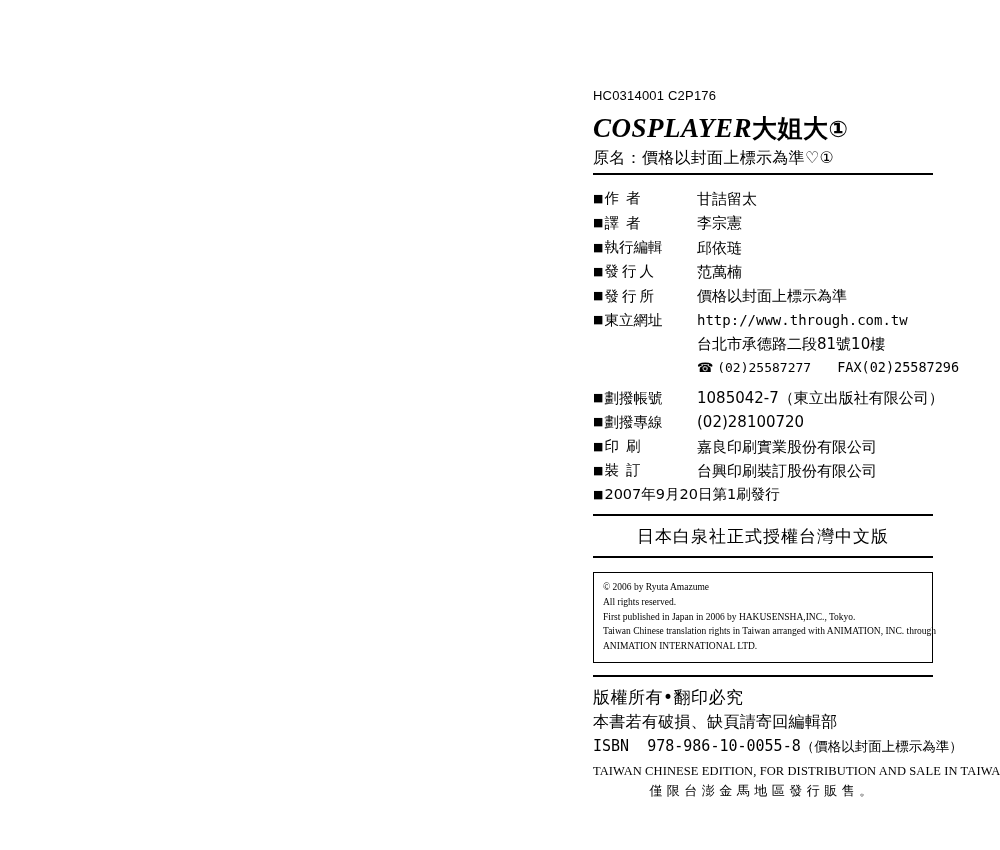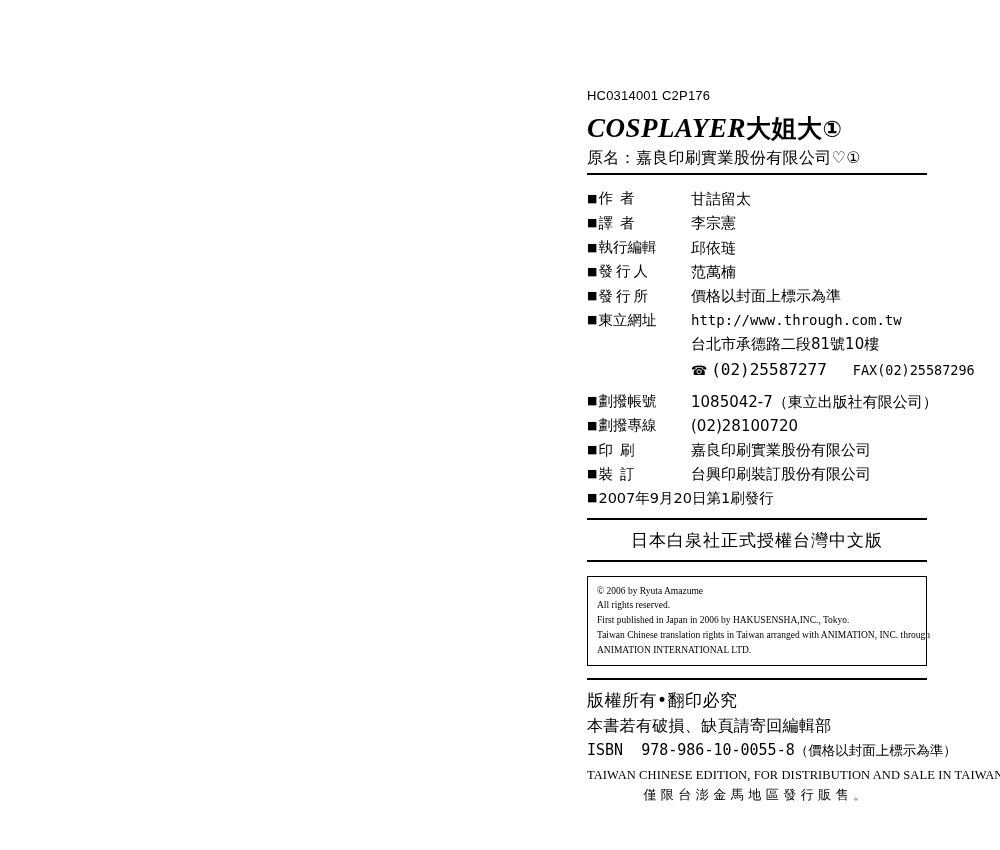--- a/index.html
+++ b/index.html
@@ -11,20 +11,21 @@
     height: 850px;
     background: #ffffff;
     font-family: "Liberation Serif", serif;
     color: #000000;
     overflow: hidden;
   }
   .page {
     position: relative;
     width: 816px;
     height: 850px;
+    margin-left: 6px;
   }
   .colophon {
     position: absolute;
     left: 587px;
     top: 88px;
     width: 340px;
   }
   
   .code-line {
     font-family: "Liberation Sans", sans-serif;
@@ -111,21 +112,21 @@
   }
   .phone-line {
     display: flex;
     font-family: "DejaVu Sans", sans-serif;
     font-size: 14px;
     line-height: 1.7;
     white-space: nowrap;
   }
   .phone-line .pad { width: 104px; flex: 0 0 104px; }
   .phone-line .tel { margin-right: 4px; font-size: 13px; }
-  .phone-line .num { font-family: "DejaVu Sans Mono", monospace; font-size: 16px; }
+  .phone-line .num { font-family: "DejaVu Sans Mono", monospace; font-size: 13px; }
   .phone-line .fax { font-family: "DejaVu Sans Mono", monospace; font-size: 13.5px; margin-left: 26px; }
 
   .date-line {
     font-family: "DejaVu Sans", sans-serif;
     font-size: 14.5px;
     white-space: nowrap;
     margin-top: 2px;
   }
   .date-line .sq { font-size: 11px; vertical-align: 1.5px; margin-right: 1px; }
 
@@ -207,21 +208,21 @@
 </head>
 <body>
 
 <div class="page">
   <div class="colophon">
 
     <div class="code-line">HC0314001 C2P176</div>
 
     <div class="title-block">
       <div class="main-title"><span>COSPLAYER</span><span class="cjk">大姐大</span><span class="circled">①</span></div>
-      <div class="sub-title"><span>原名：</span><span>嘉良印刷實業股份有限公司♡①</span></div>
+      <div class="sub-title"><span>原名：</span><span>價格以封面上標示為準♡①</span></div>
     </div>
 
     <div class="rows">
 
       <div class="row">
         <div class="lbl"><span class="sq">■</span><span class="sp1">作</span><span>者</span></div>
         <div class="val">甘詰留太</div>
       </div>
 
       <div class="row">

